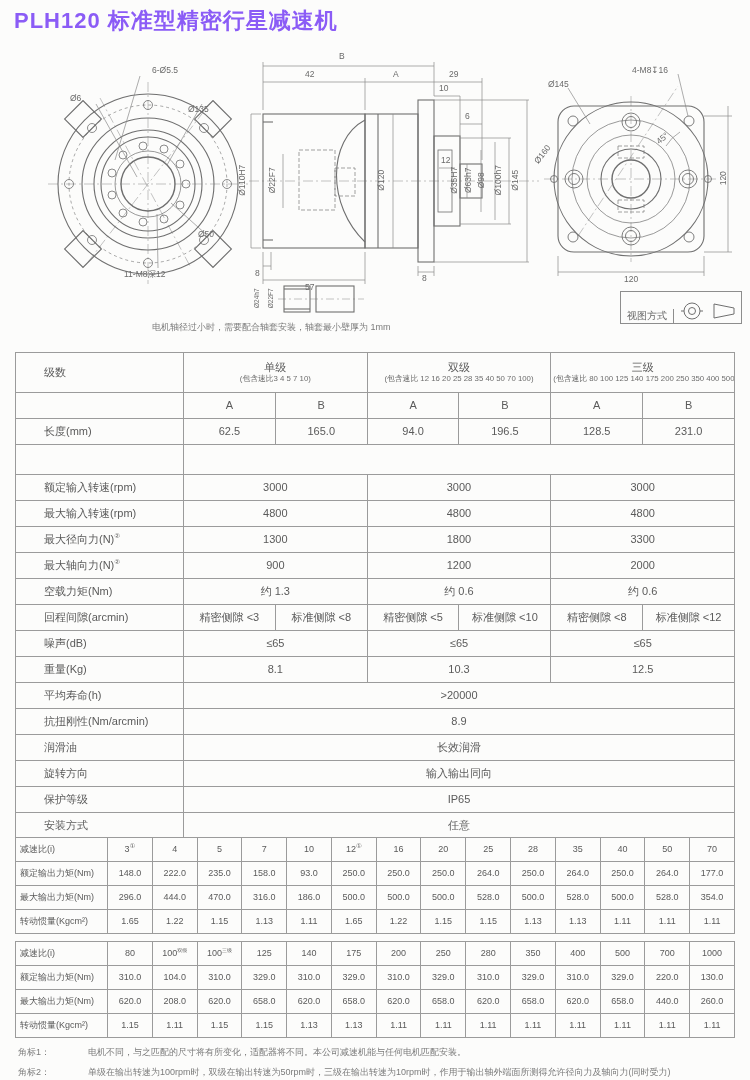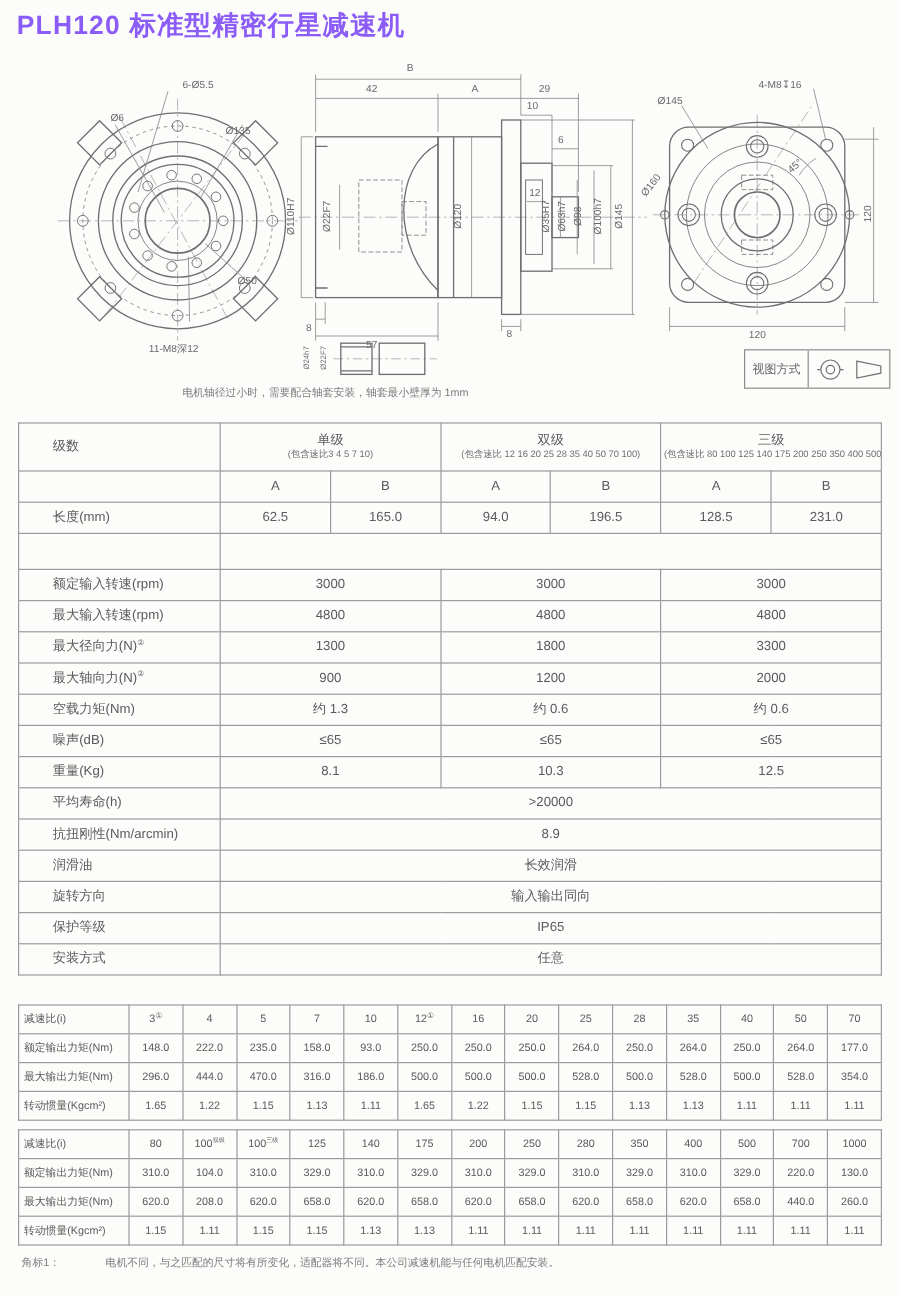--- a/index.html
+++ b/index.html
@@ -6,21 +6,21 @@
   .page{position:relative;width:750px;height:1080px;background:#fcfcfb;overflow:hidden;
         font-family:"Liberation Sans",sans-serif;color:#5a5a5a;}
   .title{position:absolute;left:14px;top:6px;font-size:22px;font-weight:bold;color:#8b5cf6;letter-spacing:1px;}
   
   .dwg{position:absolute;}
   .dwg svg{position:absolute;left:0;top:0;}
   .lab{position:absolute;font-size:8.5px;color:#6a6a6a;white-space:nowrap;line-height:1;}
   .vlab{transform:rotate(-90deg);}
   .note{position:absolute;left:152px;top:321px;font-size:9px;color:#7b7b7b;}
   
-  .viewbox{position:absolute;left:620px;top:291px;width:120px;height:31px;border:1px solid #8d8d8d;display:flex;}
+  .viewbox{position:absolute;left:620px;top:291px;width:120px;height:31px;border:1px solid #8d8d8d;display:flex;align-items:flex-end;}
   .viewbox .vb-l{width:52px;border-right:1px solid #8d8d8d;display:flex;align-items:center;justify-content:center;
                  font-size:10px;color:#666;}
   .viewbox .vb-r{flex:1;display:flex;align-items:center;justify-content:center;}
   
   table{position:absolute;left:15px;width:720px;border-collapse:collapse;table-layout:fixed;background:#fcfcfb;}
   #spec{top:352px;}
   #ratio1{top:837px;}
   #ratio2{top:941px;}
   td{border:1px solid #9b9b9b;font-size:11px;color:#5a5a5a;text-align:center;vertical-align:middle;
      padding:1px 2px;height:23px;line-height:1.15;overflow:hidden;}
@@ -89,24 +89,24 @@
       </g>
       <g stroke="#8a8a8a" stroke-width="0.7">
         <line x1="100" y1="14" x2="75" y2="98"></line>
           <line x1="56" y1="42" x2="97" y2="115"></line>
         <line x1="162" y1="42" x2="127" y2="103"></line>
           <line x1="168" y1="174" x2="131" y2="141"></line>
         <line x1="118" y1="206" x2="117" y2="152"></line>
       </g>
     </svg>
     <div class="lab" style="left:80px;top:4px;padding-left:32px;">6-Ø5.5</div>
-    <div class="lab" style="left:52px;top:32px;text-align:right;">Ø6</div>
+    <div class="lab" style="left:30px;top:32px;text-align:right;">Ø6</div>
     <div class="lab" style="left:148px;top:43px;">Ø135</div>
     <div class="lab" style="left:158px;top:168px;">Ø50</div>
-    <div class="lab" style="left:84px;top:224px;">11-M8深12</div>
+    <div class="lab" style="left:84px;top:208px;">11-M8深12</div>
   </div>
 
   <div class="dwg" style="left:243px;top:50px;width:300px;height:262px;">
     <svg width="300" height="262" viewBox="0 0 300 262">
       <line x1="6" y1="131" x2="296" y2="131" stroke="#9a9a9a" stroke-width="0.6" stroke-dasharray="10 3 2 3"></line>
       <g stroke="#6f6f6f" stroke-width="1.1" fill="none">
         <rect x="20" y="64" width="102" height="134"></rect>
         <path d="M122,70 C84,90 84,156 122,192"></path>
         <rect x="122" y="64" width="53" height="134"></rect>
         <line x1="135" y1="64" x2="135" y2="198"></line>
@@ -327,20 +327,29 @@
           <td colspan="2"><span>1200</span></td>
           <td colspan="2"><span>2000</span></td>
         </tr>
         <tr>
           <td class="lbl"><span>空载力矩(Nm)</span></td>
           <td colspan="2"><span>约 1.3</span></td>
           <td colspan="2"><span>约 0.6</span></td>
           <td colspan="2"><span>约 0.6</span></td>
         </tr>
         <tr>
+          <td class="lbl"><span>回程间隙(arcmin)</span></td>
+          <td><span>精密侧隙 &lt;3</span></td>
+          <td><span>标准侧隙 &lt;8</span></td>
+          <td><span>精密侧隙 &lt;5</span></td>
+          <td><span>标准侧隙 &lt;10</span></td>
+          <td><span>精密侧隙 &lt;8</span></td>
+          <td><span>标准侧隙 &lt;12</span></td>
+        </tr>
+        <tr>
           <td class="lbl"><span>噪声(dB)</span></td>
           <td colspan="2"><span>≤65</span></td>
           <td colspan="2"><span>≤65</span></td>
           <td colspan="2"><span>≤65</span></td>
         </tr>
         <tr>
           <td class="lbl"><span>重量(Kg)</span></td>
           <td colspan="2"><span>8.1</span></td>
           <td colspan="2"><span>10.3</span></td>
           <td colspan="2"><span>12.5</span></td>
@@ -550,15 +559,19 @@
           <td><span>1.11</span></td>
         </tr>
       </tbody>
   </table>
 
   <div class="footnotes">
     <div class="fn-line">
       <span class="fn-label">角标1：</span>
       <span class="fn-text">电机不同，与之匹配的尺寸将有所变化，适配器将不同。本公司减速机能与任何电机匹配安装。</span>
     </div>
+    <div class="fn-line">
+      <span class="fn-label">角标2：</span>
+      <span class="fn-text">单级在输出转速为100rpm时，双级在输出转速为50rpm时，三级在输出转速为10rpm时，作用于输出轴外端面所测得允许径向力及轴向力(同时受力)</span>
+    </div>
   </div>
 
 </div>
 
 </body></html>

